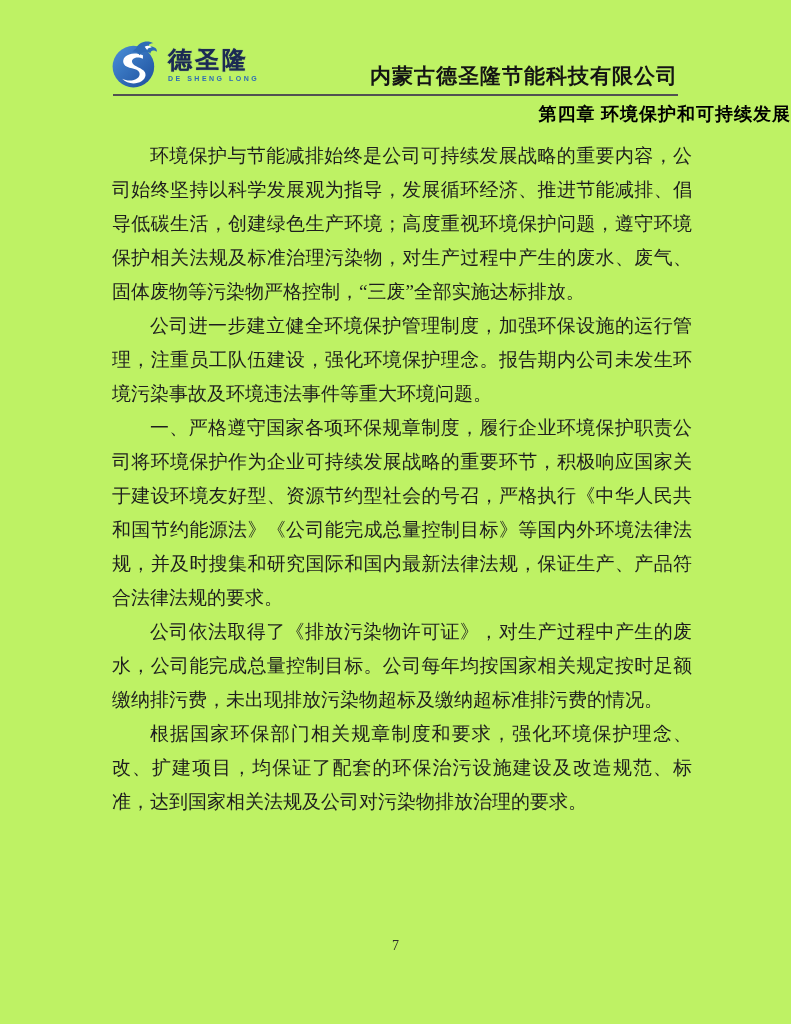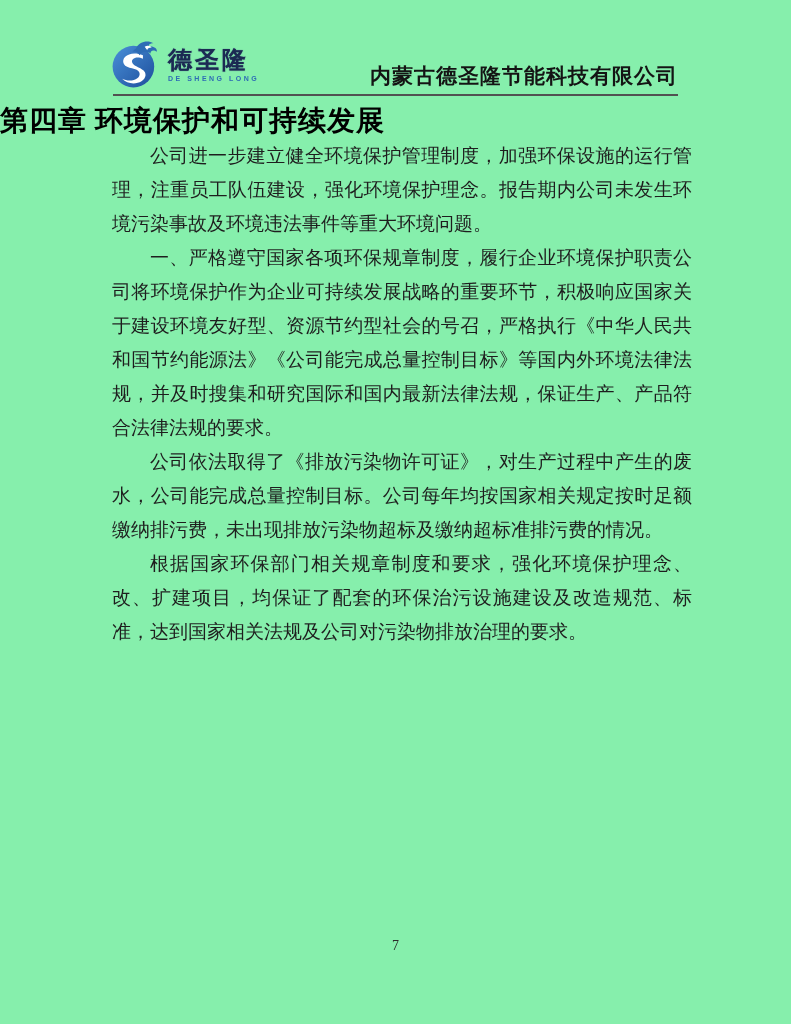--- a/index.html
+++ b/index.html
@@ -5,21 +5,21 @@
   * { margin: 0; padding: 0; box-sizing: border-box; }
   html, body { background: #ffffff; }
   body {
     font-family: "Liberation Serif", "DejaVu Serif", serif;
     color: #1c1c1c;
   }
   .page {
     position: relative;
     width: 791px;
     height: 1024px;
-    background: #86efac;
+    background: #bef264;
     overflow: hidden;
   }
   
   .logo {
     position: absolute;
     left: 110px;
     top: 38px;
     display: flex;
     align-items: flex-start;
     gap: 6px;
@@ -61,22 +61,22 @@
     top: 94px;
     height: 2px;
     background: #515151;
   }
   
   .chapter-title {
     position: absolute;
     left: 0;
     right: 0;
     top: 102px;
-    text-align: left;
-    font-size: 28px;
+    text-align: right;
+    font-size: 18px;
     font-weight: bold;
     color: #000000;
     letter-spacing: 1px;
   }
   
   .content {
     position: absolute;
     left: 112px;
     top: 139px;
     width: 580px;
@@ -128,20 +128,21 @@
     </div>
   </div>
 
   <div class="company-name">内蒙古德圣隆节能科技有限公司</div>
 
   <div class="header-rule"></div>
 
   <h1 class="chapter-title">第四章 环境保护和可持续发展</h1>
 
   <div class="content">
+    <p>环境保护与节能减排始终是公司可持续发展战略的重要内容，公司始终坚持以科学发展观为指导，发展循环经济、推进节能减排、倡导低碳生活，创建绿色生产环境；高度重视环境保护问题，遵守环境保护相关法规及标准治理污染物，对生产过程中产生的废水、废气、固体废物等污染物严格控制，“三废”全部实施达标排放。</p>
     <p>公司进一步建立健全环境保护管理制度，加强环保设施的运行管理，注重员工队伍建设，强化环境保护理念。报告期内公司未发生环境污染事故及环境违法事件等重大环境问题。</p>
     <p>一、严格遵守国家各项环保规章制度，履行企业环境保护职责公司将环境保护作为企业可持续发展战略的重要环节，积极响应国家关于建设环境友好型、资源节约型社会的号召，严格执行《中华人民共和国节约能源法》《公司能完成总量控制目标》等国内外环境法律法规，并及时搜集和研究国际和国内最新法律法规，保证生产、产品符合法律法规的要求。</p>
     <p>公司依法取得了《排放污染物许可证》，对生产过程中产生的废水，公司能完成总量控制目标。公司每年均按国家相关规定按时足额缴纳排污费，未出现排放污染物超标及缴纳超标准排污费的情况。</p>
     <p>根据国家环保部门相关规章制度和要求，强化环境保护理念、改、扩建项目，均保证了配套的环保治污设施建设及改造规范、标准，达到国家相关法规及公司对污染物排放治理的要求。</p>
   </div>
 
   <div class="page-number">7</div>
 
 </div>
 

